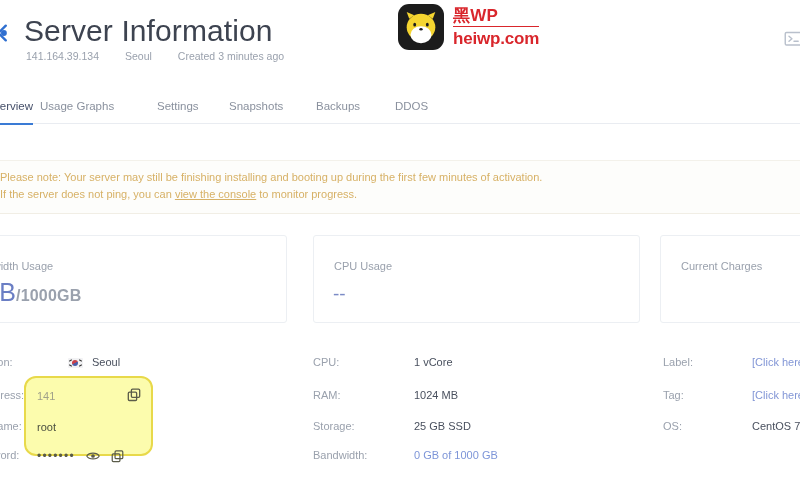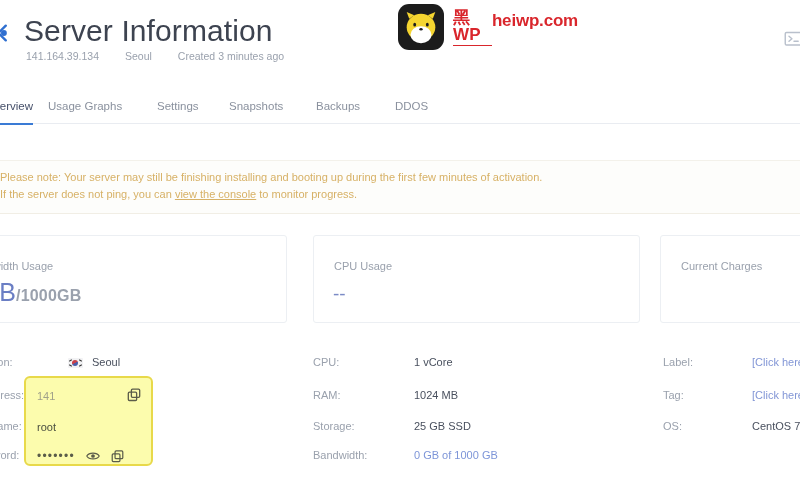--- a/index.html
+++ b/index.html
@@ -96,21 +96,21 @@
     position: absolute;
     left: 50%;
     top: 52%;
     transform: translate(-50%, -50%);
     width: 34px;
     height: 32px;
   }
   .wm-text {
     margin-left: 9px;
     display: flex;
-    flex-direction: row;
+    flex-direction: column;
     justify-content: flex-end;
     line-height: 1;
   }
   .wm-top {
     font-size: 17px;
     font-weight: bold;
     color: #d81f26;
     letter-spacing: .2px;
     padding-bottom: 2px;
     border-bottom: 1.5px solid #d81f26;
@@ -267,24 +267,24 @@
     height: 1px;
     background: #3a3a3a;
   }
 
   
   .highlight-box {
     position: absolute;
     left: 56px;
     top: 28px;
     width: 129px;
-    height: 90px;
+    height: 80px;
     background: #fcfcad;
     border: 2px solid #e8d94a;
-    border-radius: 6px;
+    border-radius: 12px;
     box-sizing: border-box;
   }
   .hb-row {
     position: absolute;
     left: 11px;
     height: 16px;
     line-height: 16px;
     font-size: 11px;
     white-space: nowrap;
     display: flex;
@@ -352,21 +352,21 @@
       </div>
       <div class="wm-text">
         <div class="wm-top">黑WP</div>
         <div class="wm-bottom">heiwp.com</div>
       </div>
     </div>
   </div>
 
   <div class="tabbar">
     <div class="tab active" style="left:-22px;width:55px;text-align:right;">Overview</div>
-    <div class="tab" style="left:48px;">Usage Graphs</div>
+    <div class="tab" style="left:40px;">Usage Graphs</div>
     <div class="tab" style="left:157px;">Settings</div>
     <div class="tab" style="left:229px;">Snapshots</div>
     <div class="tab" style="left:316px;">Backups</div>
     <div class="tab" style="left:395px;">DDOS</div>
   </div>
 
   <div class="notice">
     <div class="notice-line" style="padding-left:14px;">Please note: Your server may still be finishing installing and booting up during the first few minutes of activation.</div>
     <div class="notice-line" style="padding-left:14px;"><span>If the server does not ping, you can </span><span class="notice-link">view the console</span><span> to monitor progress.</span></div>
   </div>

